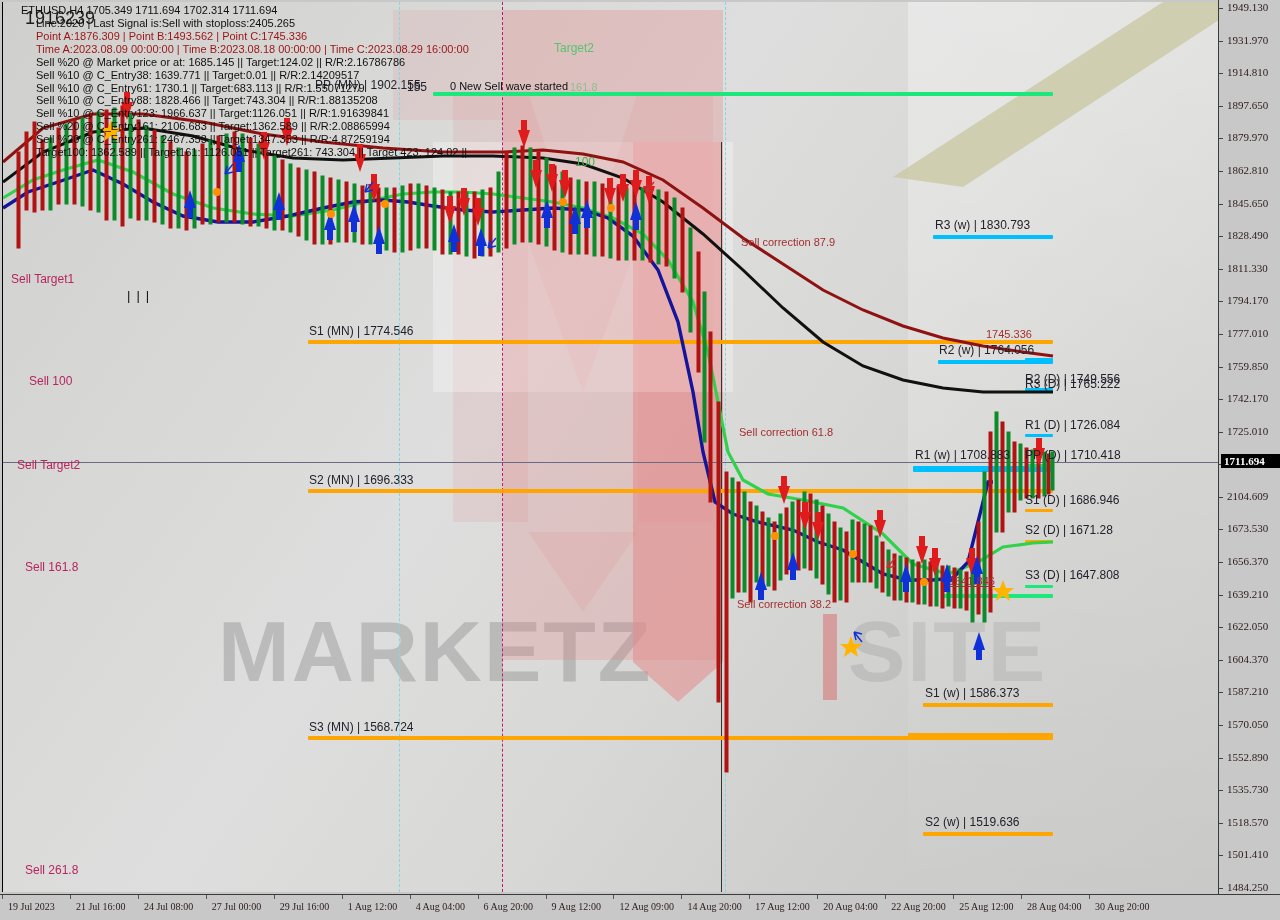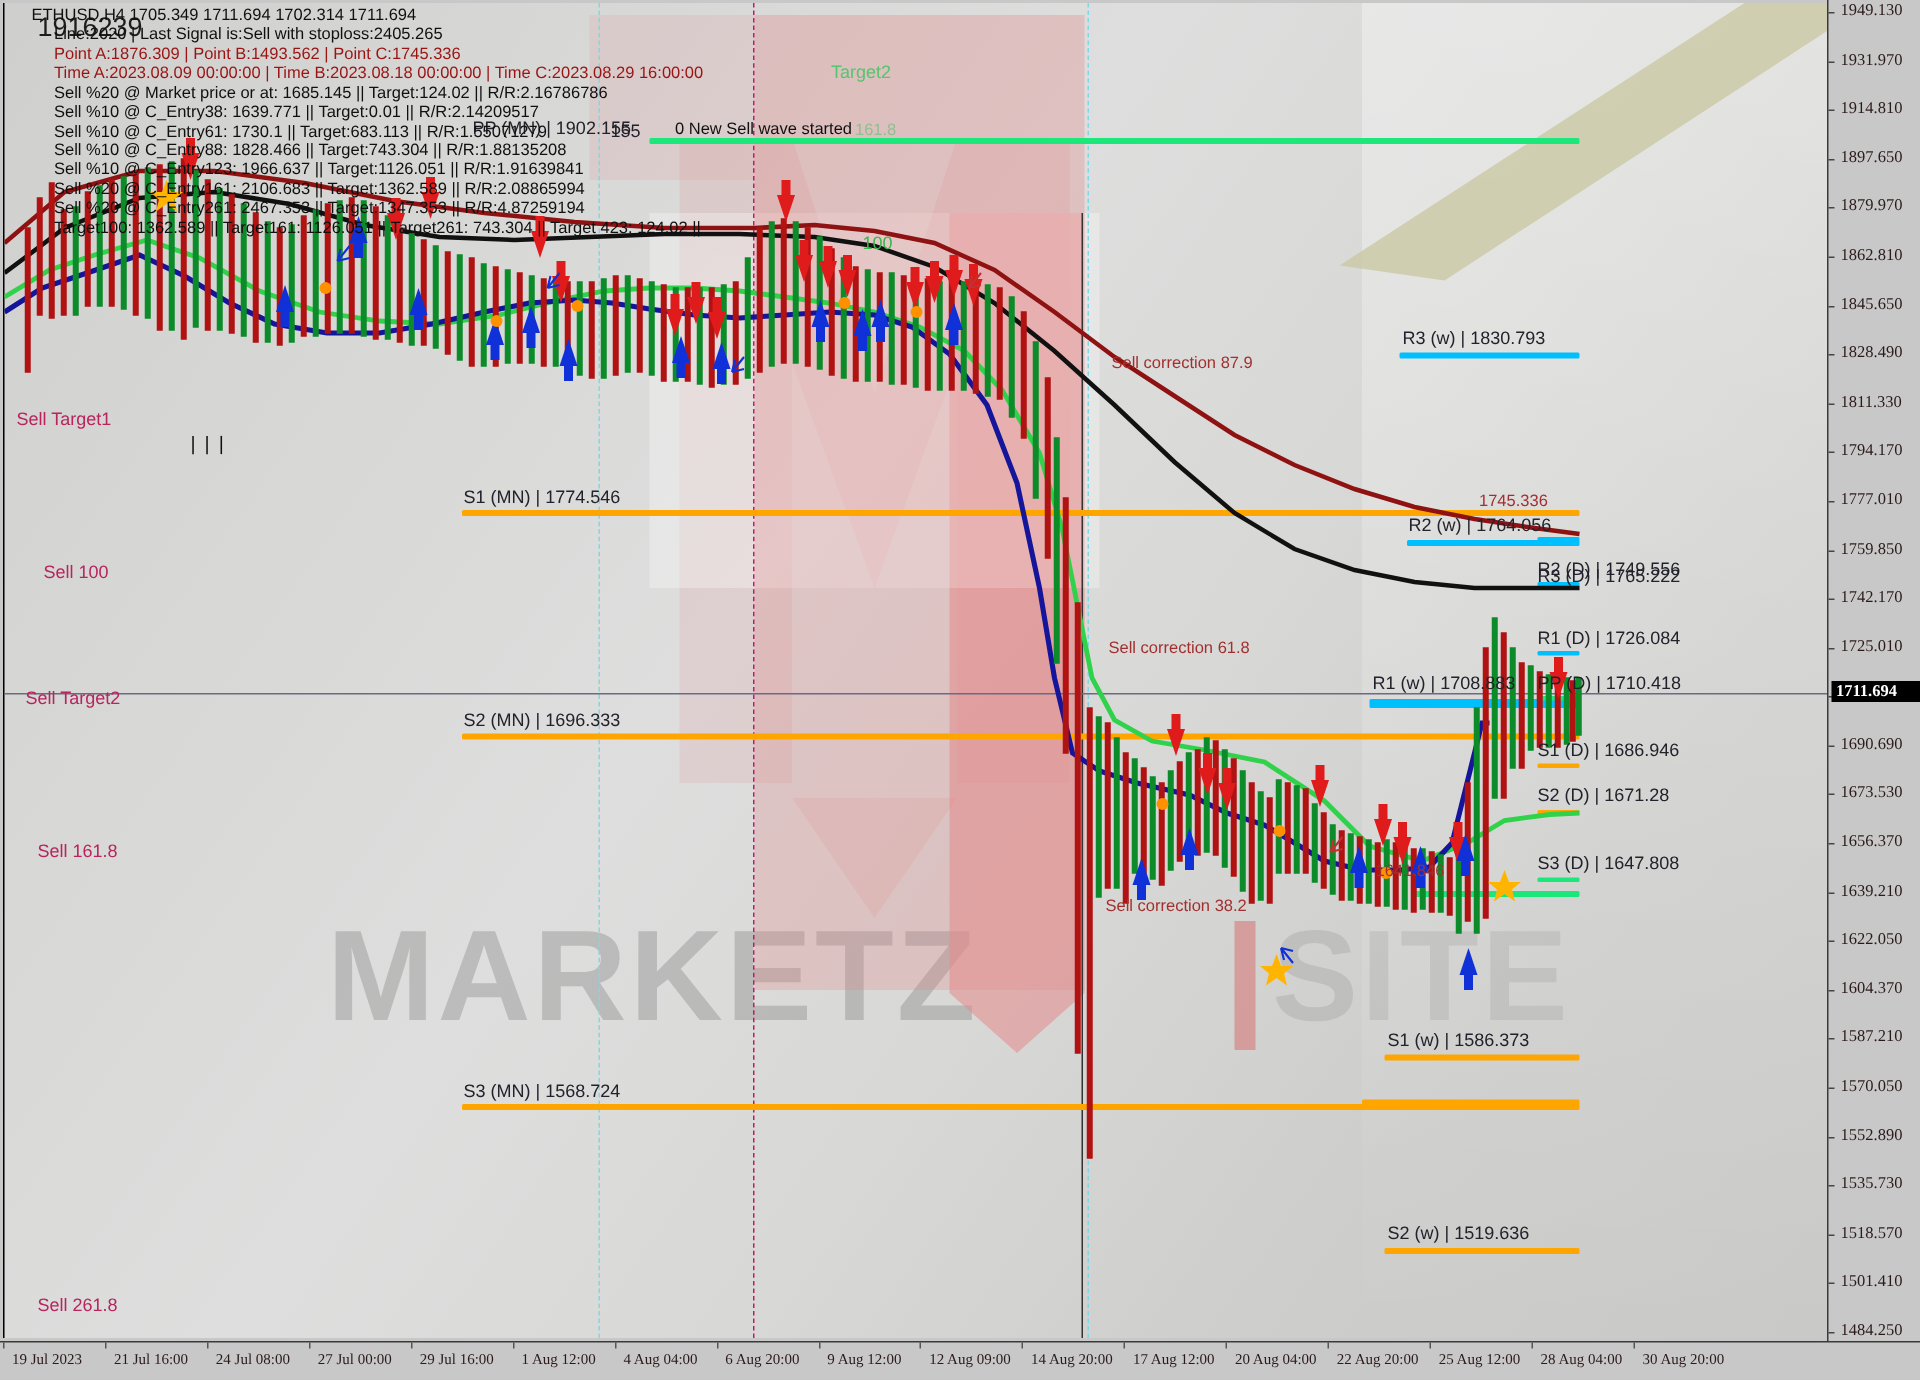--- a/index.html
+++ b/index.html
@@ -436,21 +436,21 @@
     <div class="anno" style="left:124px;top:286px;color:#111;font-size:13px;letter-spacing:6px;">|||</div>
 
     <div class="anno" style="left:551px;top:39px;color:#57c46e;font-size:12px;">Target2</div>
     <div class="anno" style="left:447px;top:78px;color:#101010;font-size:11px;">0 New Sell wave started</div>
     <div class="anno" style="left:567px;top:79px;color:#8fbf8f;font-size:11px;">161.8</div>
     <div class="anno" style="left:572px;top:153px;color:#3cb54a;font-size:12px;">100</div>
     <div class="anno" style="left:738px;top:234px;color:#a33030;font-size:11px;">Sell correction 87.9</div>
     <div class="anno" style="left:736px;top:424px;color:#a33030;font-size:11px;">Sell correction 61.8</div>
     <div class="anno" style="left:734px;top:596px;color:#a33030;font-size:11px;">Sell correction 38.2</div>
     <div class="anno" style="left:983px;top:326px;color:#a33030;font-size:11px;">1745.336</div>
-    <div class="anno" style="left:914px;top:573px;color:#a33030;font-size:11px;">1641.846</div>
+    <div class="anno" style="left:946px;top:573px;color:#a33030;font-size:11px;text-decoration:underline;">1641.846</div>
     <div class="anno" style="left:404px;top:78px;color:#22222c;font-size:12px;">155</div>
 
     <div id="scaleTxt">1916239</div>
     <div id="symline">ETHUSD,H4 1705.349 1711.694 1702.314 1711.694</div>
     <div id="hdr">
       <div style="height:13px;"></div>
       <div class="k">Line:2020 | Last Signal is:Sell with stoploss:2405.265</div>
       <div class="r">Point A:1876.309 | Point B:1493.562 | Point C:1745.336</div>
       <div class="r">Time A:2023.08.09 00:00:00 | Time B:2023.08.18 00:00:00 | Time C:2023.08.29 16:00:00</div>
       <div class="k">Sell %20 @ Market price or at: 1685.145 || Target:124.02 || R/R:2.16786786</div>
@@ -489,21 +489,21 @@
       <div class="ytick" style="top: 326.926px;">1777.010</div>
       <div class="ytickmark" style="top: 366.519px;"></div>
       <div class="ytick" style="top: 359.519px;">1759.850</div>
       <div class="ytickmark" style="top: 399.111px;"></div>
       <div class="ytick" style="top: 392.111px;">1742.170</div>
       <div class="ytickmark" style="top: 431.704px;"></div>
       <div class="ytick" style="top: 424.704px;">1725.010</div>
       <div class="ytickmark" style="top: 464.296px;"></div>
       <div class="ytick" style="top: 457.296px;">1707.850</div>
       <div class="ytickmark" style="top: 496.889px;"></div>
-      <div class="ytick" style="top: 489.889px;">1690.690</div>
+      <div class="ytick" style="top: 489.889px;">2104.609</div>
       <div class="ytickmark" style="top: 529.481px;"></div>
       <div class="ytick" style="top: 522.481px;">1673.530</div>
       <div class="ytickmark" style="top: 562.074px;"></div>
       <div class="ytick" style="top: 555.074px;">1656.370</div>
       <div class="ytickmark" style="top: 594.667px;"></div>
       <div class="ytick" style="top: 587.667px;">1639.210</div>
       <div class="ytickmark" style="top: 627.259px;"></div>
       <div class="ytick" style="top: 620.259px;">1622.050</div>
       <div class="ytickmark" style="top: 659.852px;"></div>
       <div class="ytick" style="top: 652.852px;">1604.370</div>

